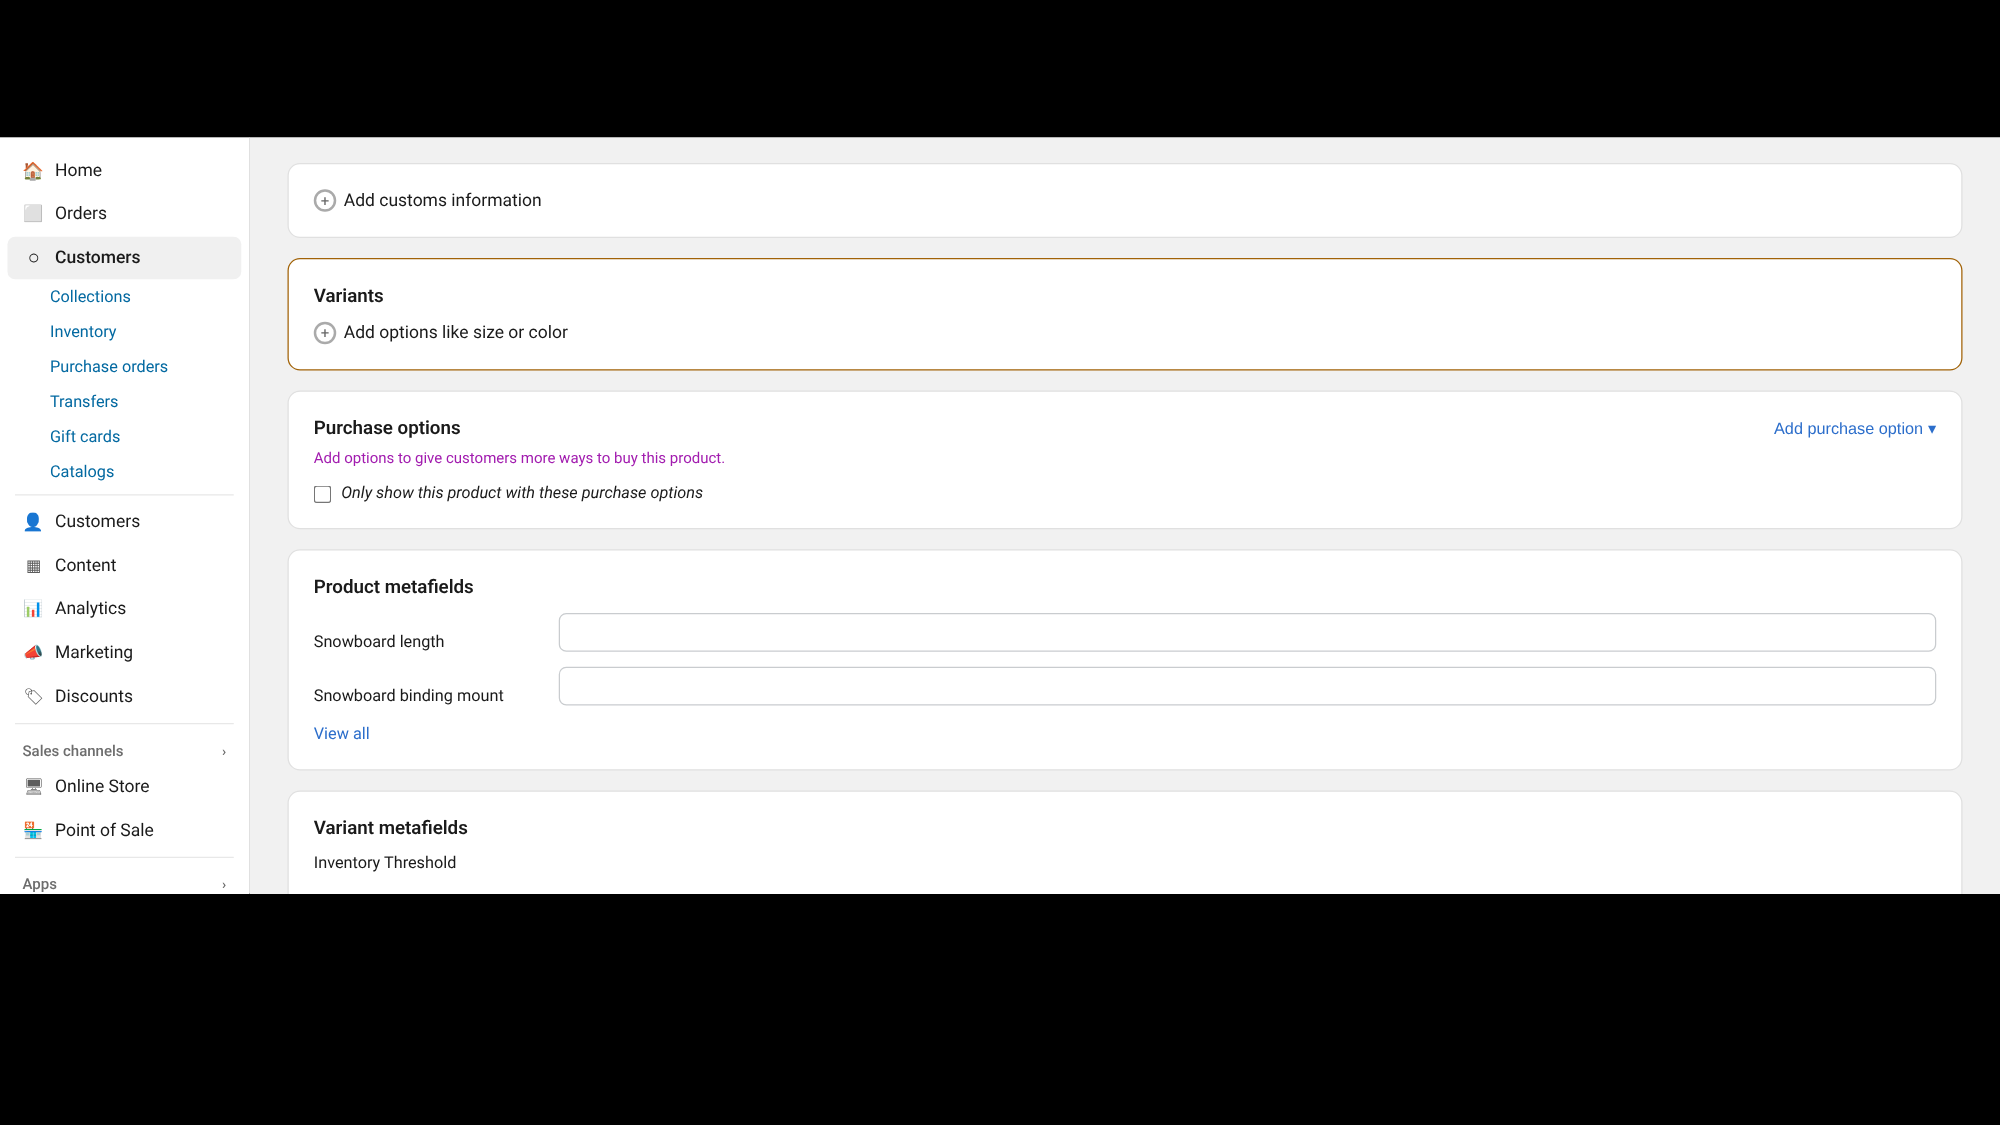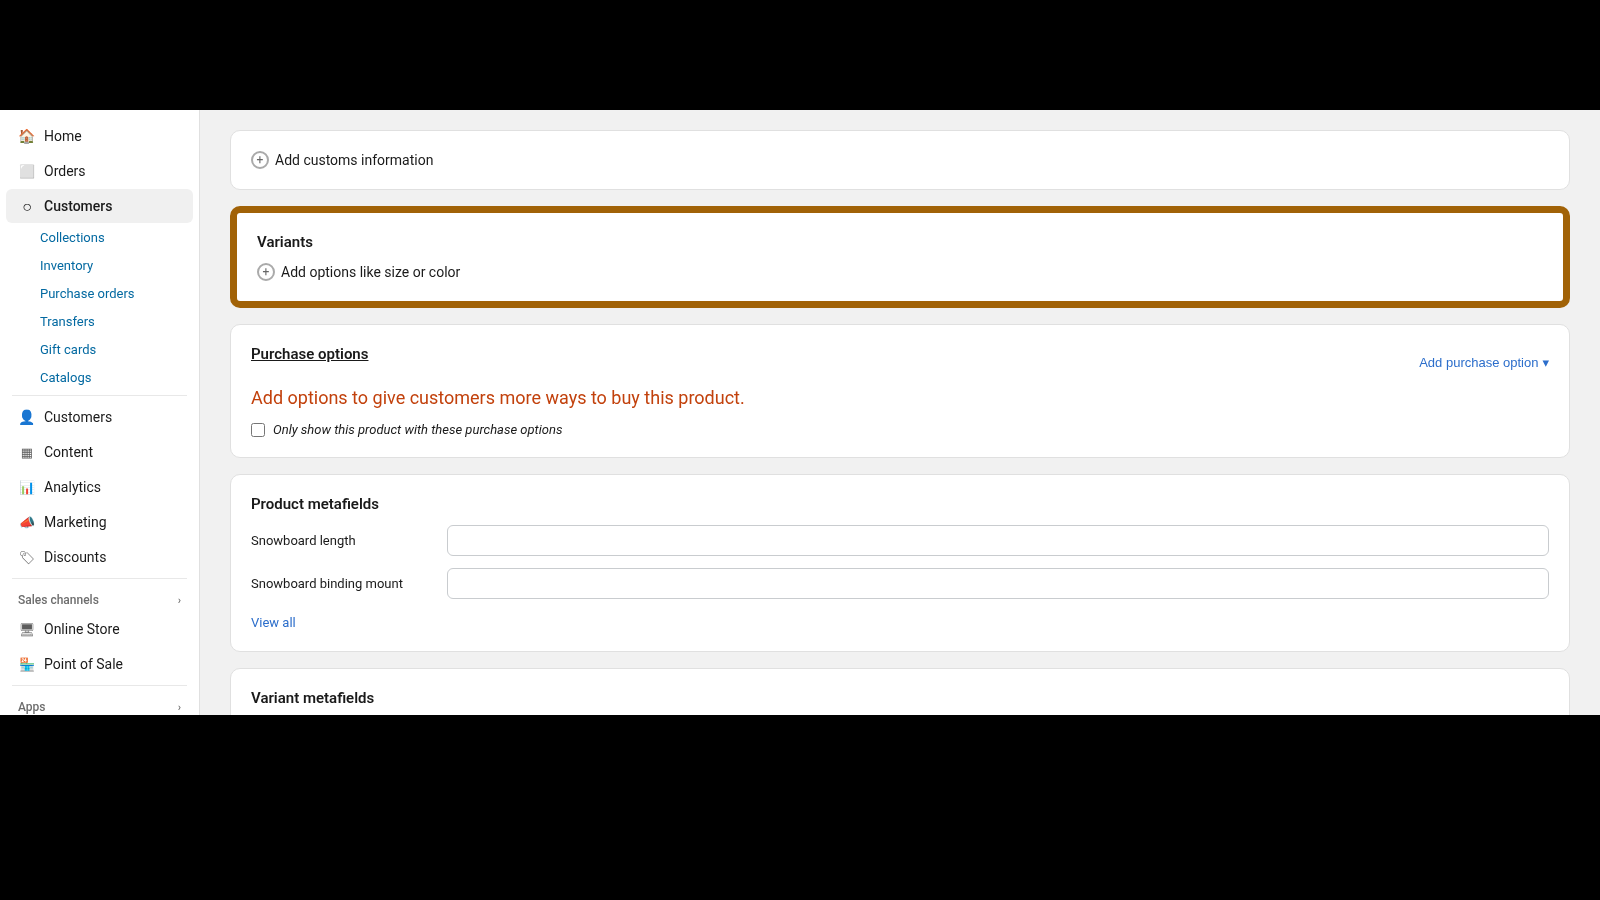--- a/index.html
+++ b/index.html
@@ -17,38 +17,38 @@
     .sidebar-sub-item { display: flex; align-items: flex-end; padding: 6px 12px 6px 34px; cursor: pointer; font-size: 13px; color: #0369a1; border-radius: 6px; margin: 1px 6px; }
     .sidebar-section-label { font-size: 12px; color: #6d6d6d; padding: 10px 18px 4px; font-weight: 500; display: flex; align-items: center; justify-content: space-between; }
     .sidebar-section-label .chevron { font-size: 11px; }
 
     
     .main-content { flex: 1; overflow-y: auto; padding: 20px 30px; background: #f1f1f1; }
     
     
     .card { background: #fff; border: 1px solid #e0e0e0; border-radius: 10px; margin-bottom: 16px; padding: 20px; }
     .card-title { font-size: 15px; font-weight: 600; color: #1a1a1a; margin-bottom: 12px; }
-    .card-description { font-size: 18px; color: #c2410c; margin-bottom: 14px; }
+    .card-description { font-size: 12px; color: #a21caf; margin-bottom: 14px; }
     
     
     .add-link { display: flex; align-items: center; gap: 6px; font-size: 14px; color: #1a1a1a; cursor: pointer; }
     .add-link .plus-circle { width: 18px; height: 18px; border: 2px solid #aaa; border-radius: 50%; display: flex; align-items: center; justify-content: center; font-size: 12px; color: #666; flex-shrink: 0; }
 
     
-    .variants-card { background: #fff; border: 7px solid #a16207; border-radius: 10px; margin-bottom: 16px; padding: 20px; }
+    .variants-card { background: #fff; border: 1px solid #a16207; border-radius: 10px; margin-bottom: 16px; padding: 20px; }
 
     
     .purchase-options-header { display: flex; align-items: center; justify-content: space-between; margin-bottom: 8px; }
     .add-purchase-option-btn { display: flex; align-items: center; gap: 4px; font-size: 13px; color: #2c6ecb; cursor: pointer; background: none; border: none; }
     .checkbox-row { display: flex; align-items: center; gap: 8px; margin-top: 12px; }
     .checkbox-row input[type="checkbox"] { width: 14px; height: 14px; }
     .checkbox-label { font-size: 13px; color: #1a1a1a; font-style: italic; }
 
     
-    .field-row { display: flex; align-items: center; margin-bottom: 12px; gap: 16px; }
+    .field-row { display: flex; align-items: flex-end; margin-bottom: 12px; gap: 16px; }
     .field-label { font-size: 13px; color: #1a1a1a; width: 180px; flex-shrink: 0; }
     .field-input { flex: 1; border: 1px solid #c9cccf; border-radius: 6px; padding: 7px 10px; font-size: 13px; outline: none; background: #fff; }
     .view-all-link { font-size: 13px; color: #2c6ecb; cursor: pointer; text-decoration: none; display: inline-block; margin-top: 4px; }
 
     
     .sidebar-divider { height: 1px; background: #e8e8e8; margin: 4px 12px; }
   </style>
 </head>
 <body>
 
@@ -152,21 +152,21 @@
     <div class="card variants-card">
       <div class="card-title">Variants</div>
       <div class="add-link">
         <span class="plus-circle">+</span>
         <span>Add options like size or color</span>
       </div>
     </div>
 
     <div class="card">
       <div class="purchase-options-header">
-        <div class="card-title" style="margin-bottom:16px;text-decoration:underline;">Purchase options</div>
+        <div class="card-title" style="margin-bottom:0;">Purchase options</div>
         <button class="add-purchase-option-btn">
           <span>Add purchase option</span>
           <span>▾</span>
         </button>
       </div>
       <div class="card-description" style="margin-top:8px;">Add options to give customers more ways to buy this product.</div>
       <div class="checkbox-row">
         <input type="checkbox" id="po-checkbox" style="">
         <label for="po-checkbox" class="checkbox-label">Only show this product with these purchase options</label>
       </div>

